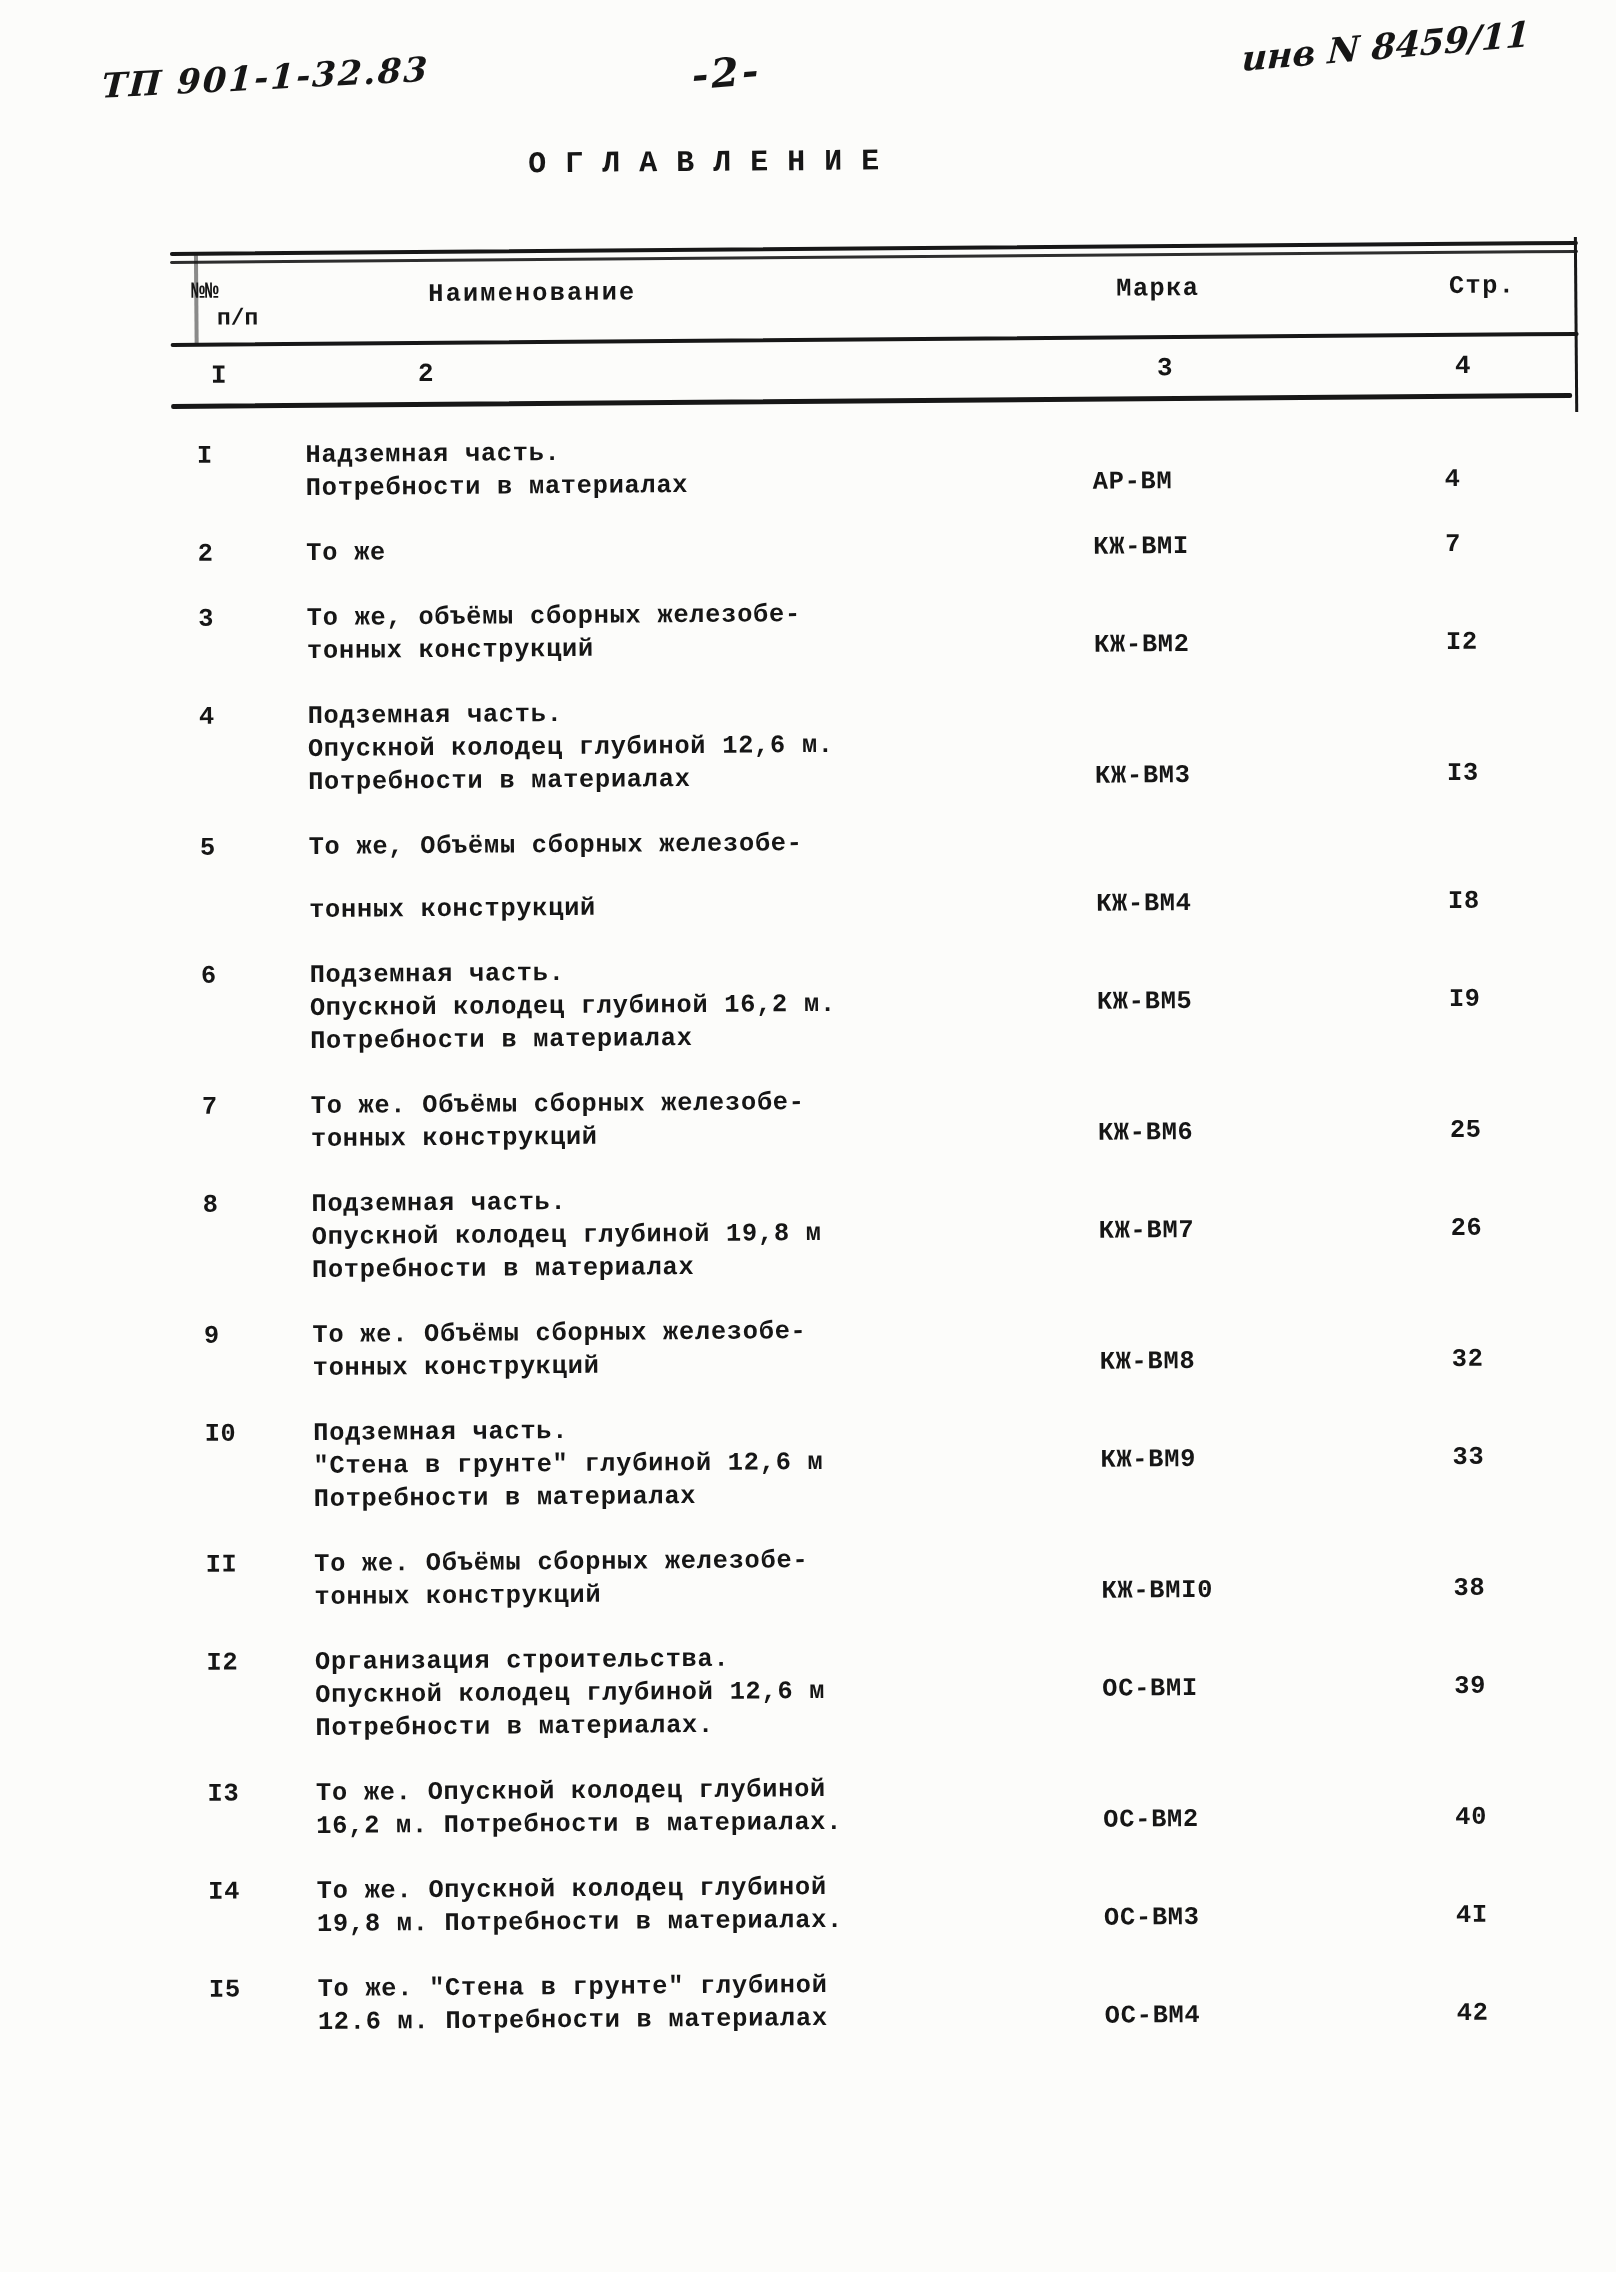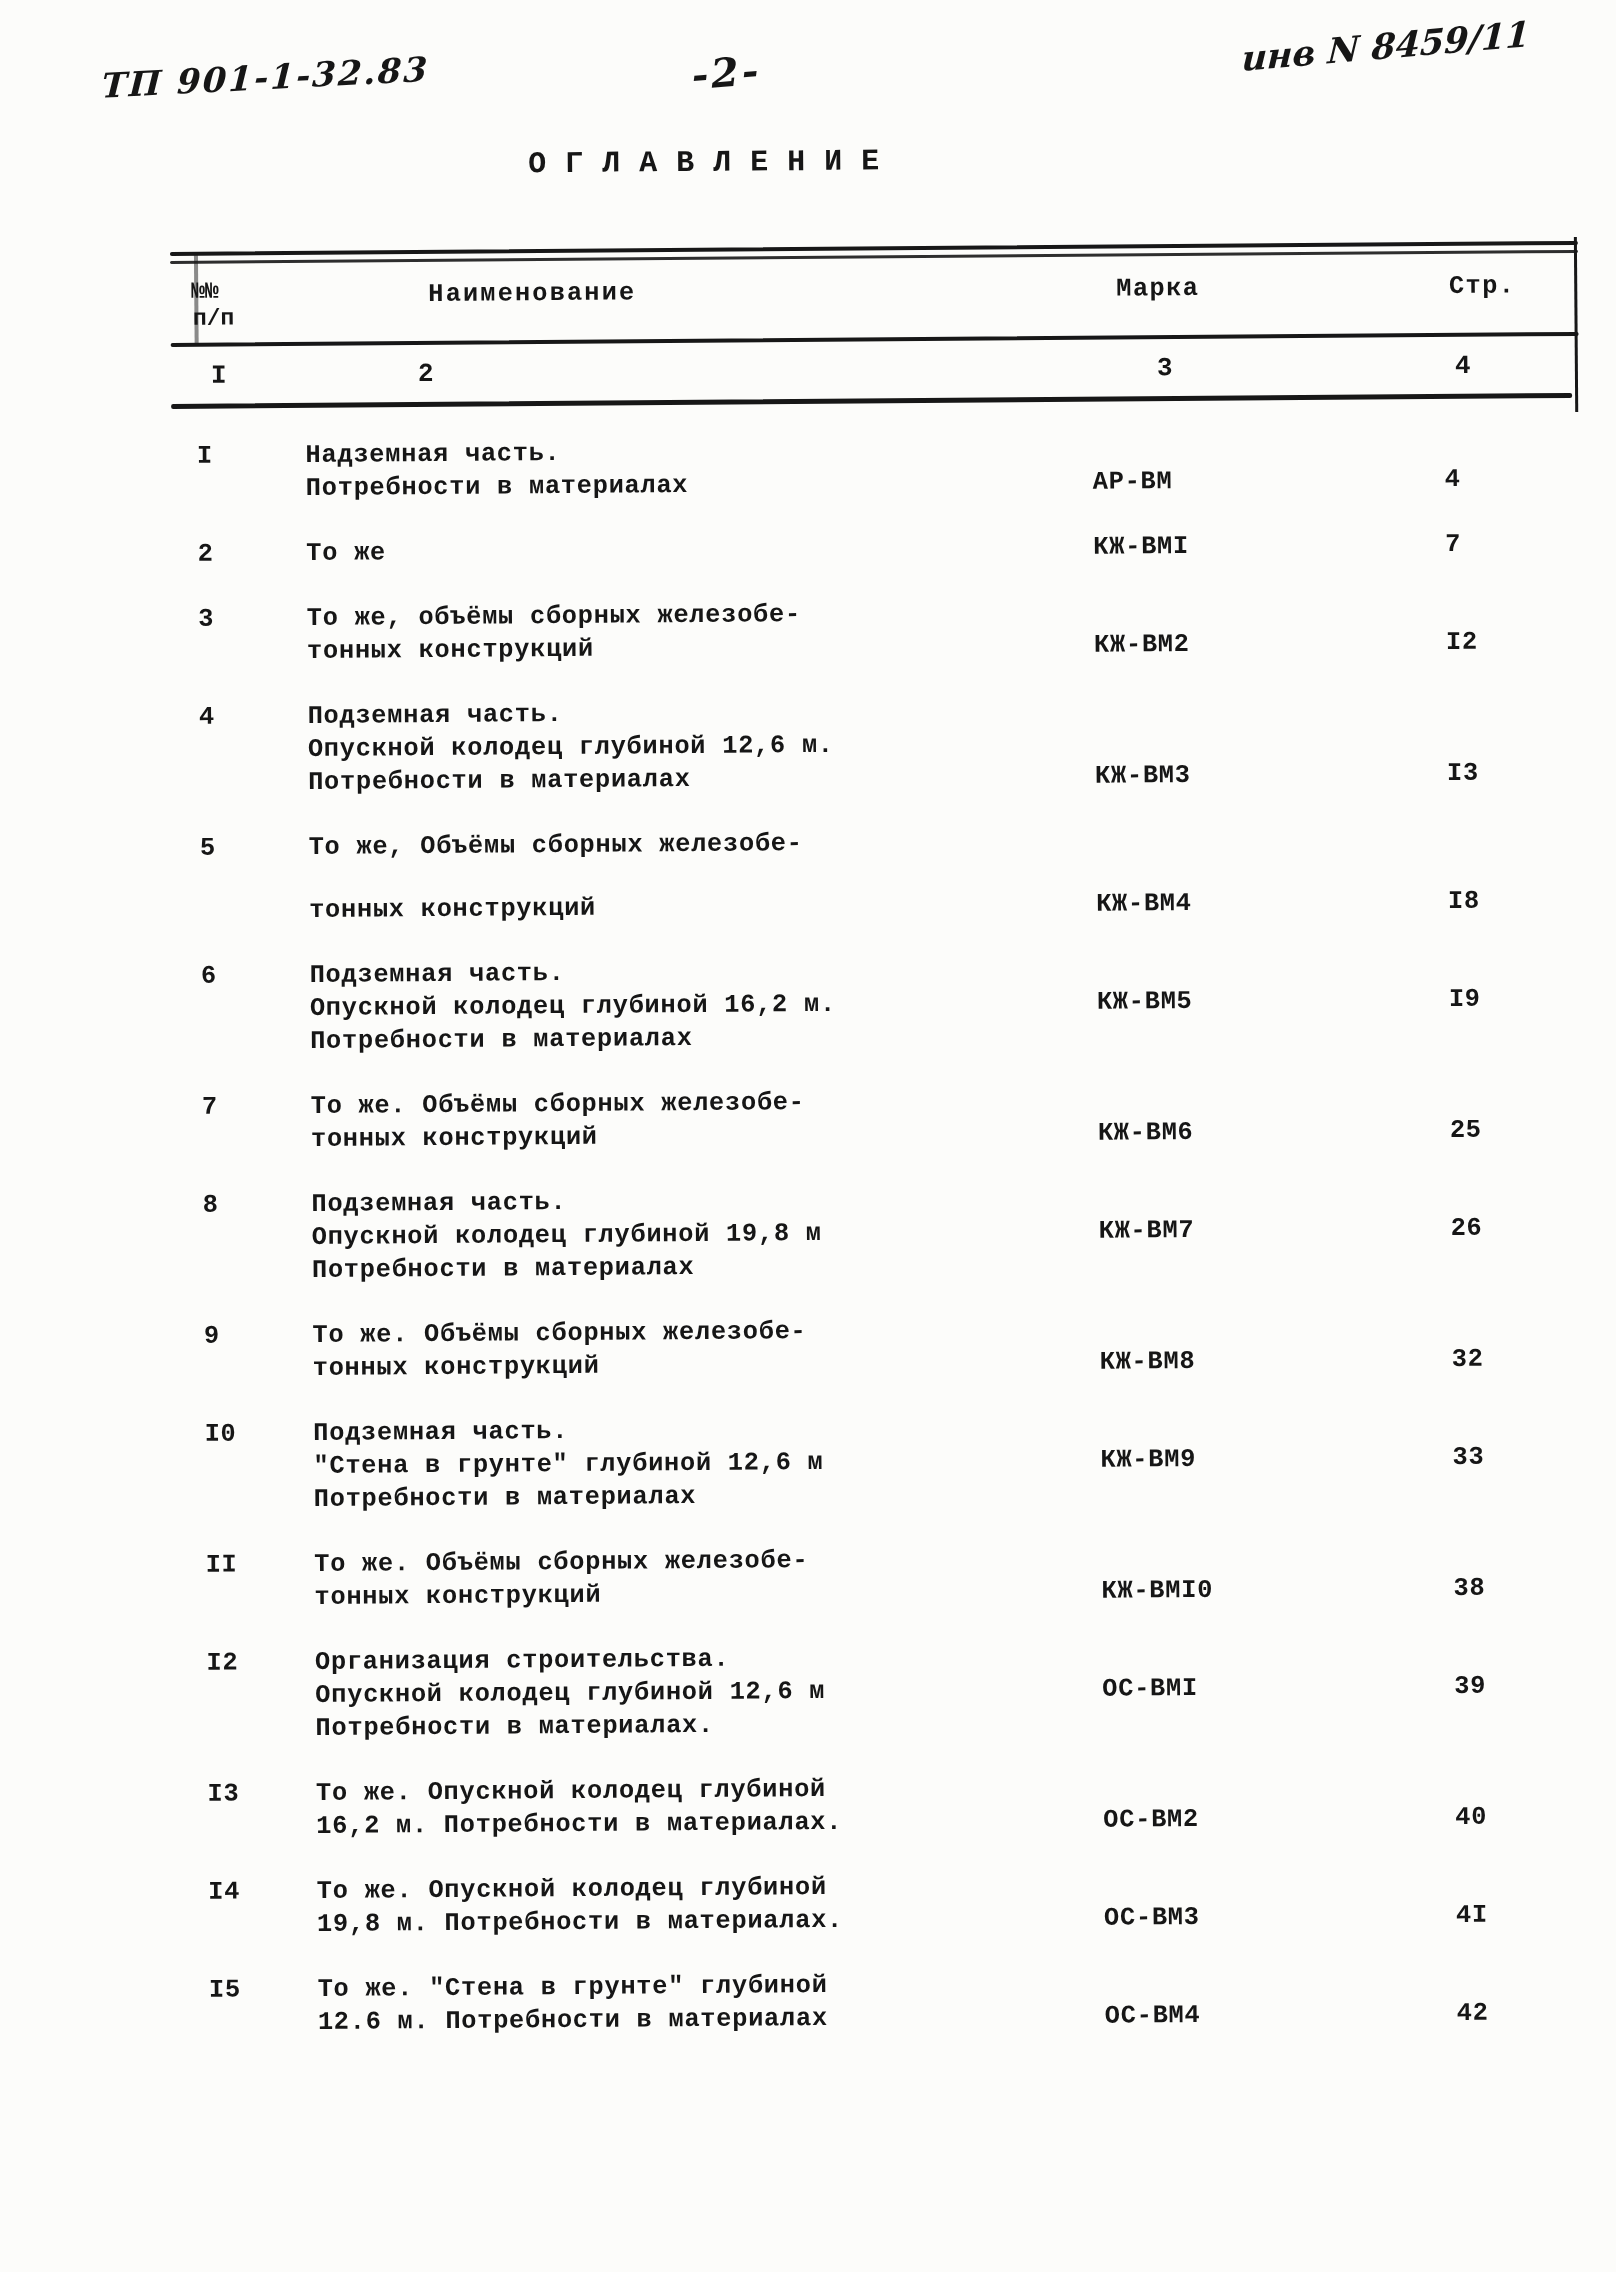--- a/index.html
+++ b/index.html
@@ -39,21 +39,21 @@
   .rule-t1{height:3.5px;margin-bottom:5.6px;width:100%;}
   .rule-t2{height:2.8px;width:100%;opacity:.9;}
   .rule-mid{height:3.5px;margin-top:10px;width:100%;}
   .rule-bot{height:5.6px;margin-top:8.5px;width:99.5%;}
   .vline{position:absolute;width:3.5px;background:#171717;}
   .vline-left{left:24px;top:2.8px;height:90px;opacity:.5;}
   .vline-right{right:0.7px;top:-4.2px;height:175px;}
   .grid{display:grid;grid-template-columns:134px 787px 335px 1fr;}
   .thead{margin-top:15.5px;font-size:25.4px;line-height:30px;}
   .th-num{padding-left:21px;font-size:23px;line-height:27px;}
-  .th-num .l2{display:block;padding-left:1.4px;}
+  .th-num .l2{display:block;padding-left:1.4px;margin-left:24px;}
   .th-name{padding-left:124px;padding-top:2.8px;letter-spacing:2.1px;}
   .th-mark{padding-left:25px;padding-top:2.8px;letter-spacing:1.4px;}
   .th-page{padding-left:22.6px;padding-top:2.8px;letter-spacing:1.4px;}
   .colnums{margin-top:11.3px;font-size:26px;line-height:37px;}
   .cn-1{padding-left:40px;}
   .cn-2{padding-left:113px;}
   .cn-3{padding-left:65px;}
   .cn-4{padding-left:28px;}
   
   .tbody{margin-top:31px;}

